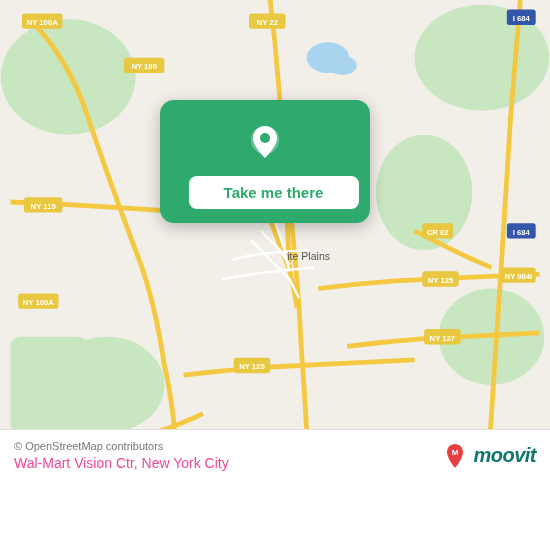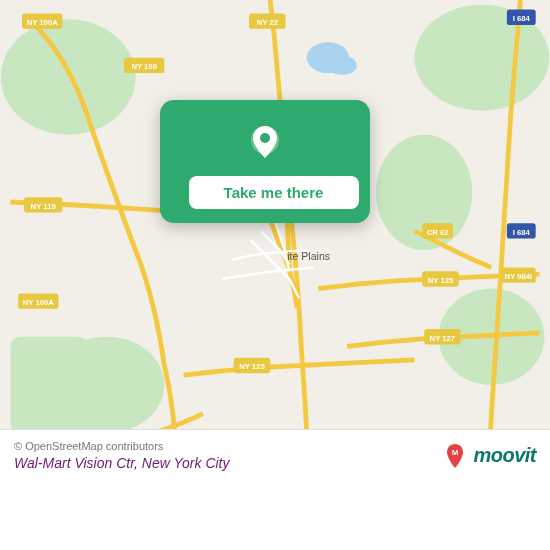--- a/index.html
+++ b/index.html
@@ -92,23 +92,22 @@
     }
 
     #copyright-text {
       font-size: 11px;
       color: #777;
       margin-bottom: 3px;
     }
 
     #location-name {
       font-size: 14px;
-      color: #701a75;
+      color: #ec4899;
       font-weight: 500;
-      font-style: italic;
     }
 
     #moovit-logo {
       display: flex;
       align-items: center;
       gap: 4px;
     }
 
     #moovit-icon {
       width: 28px;

